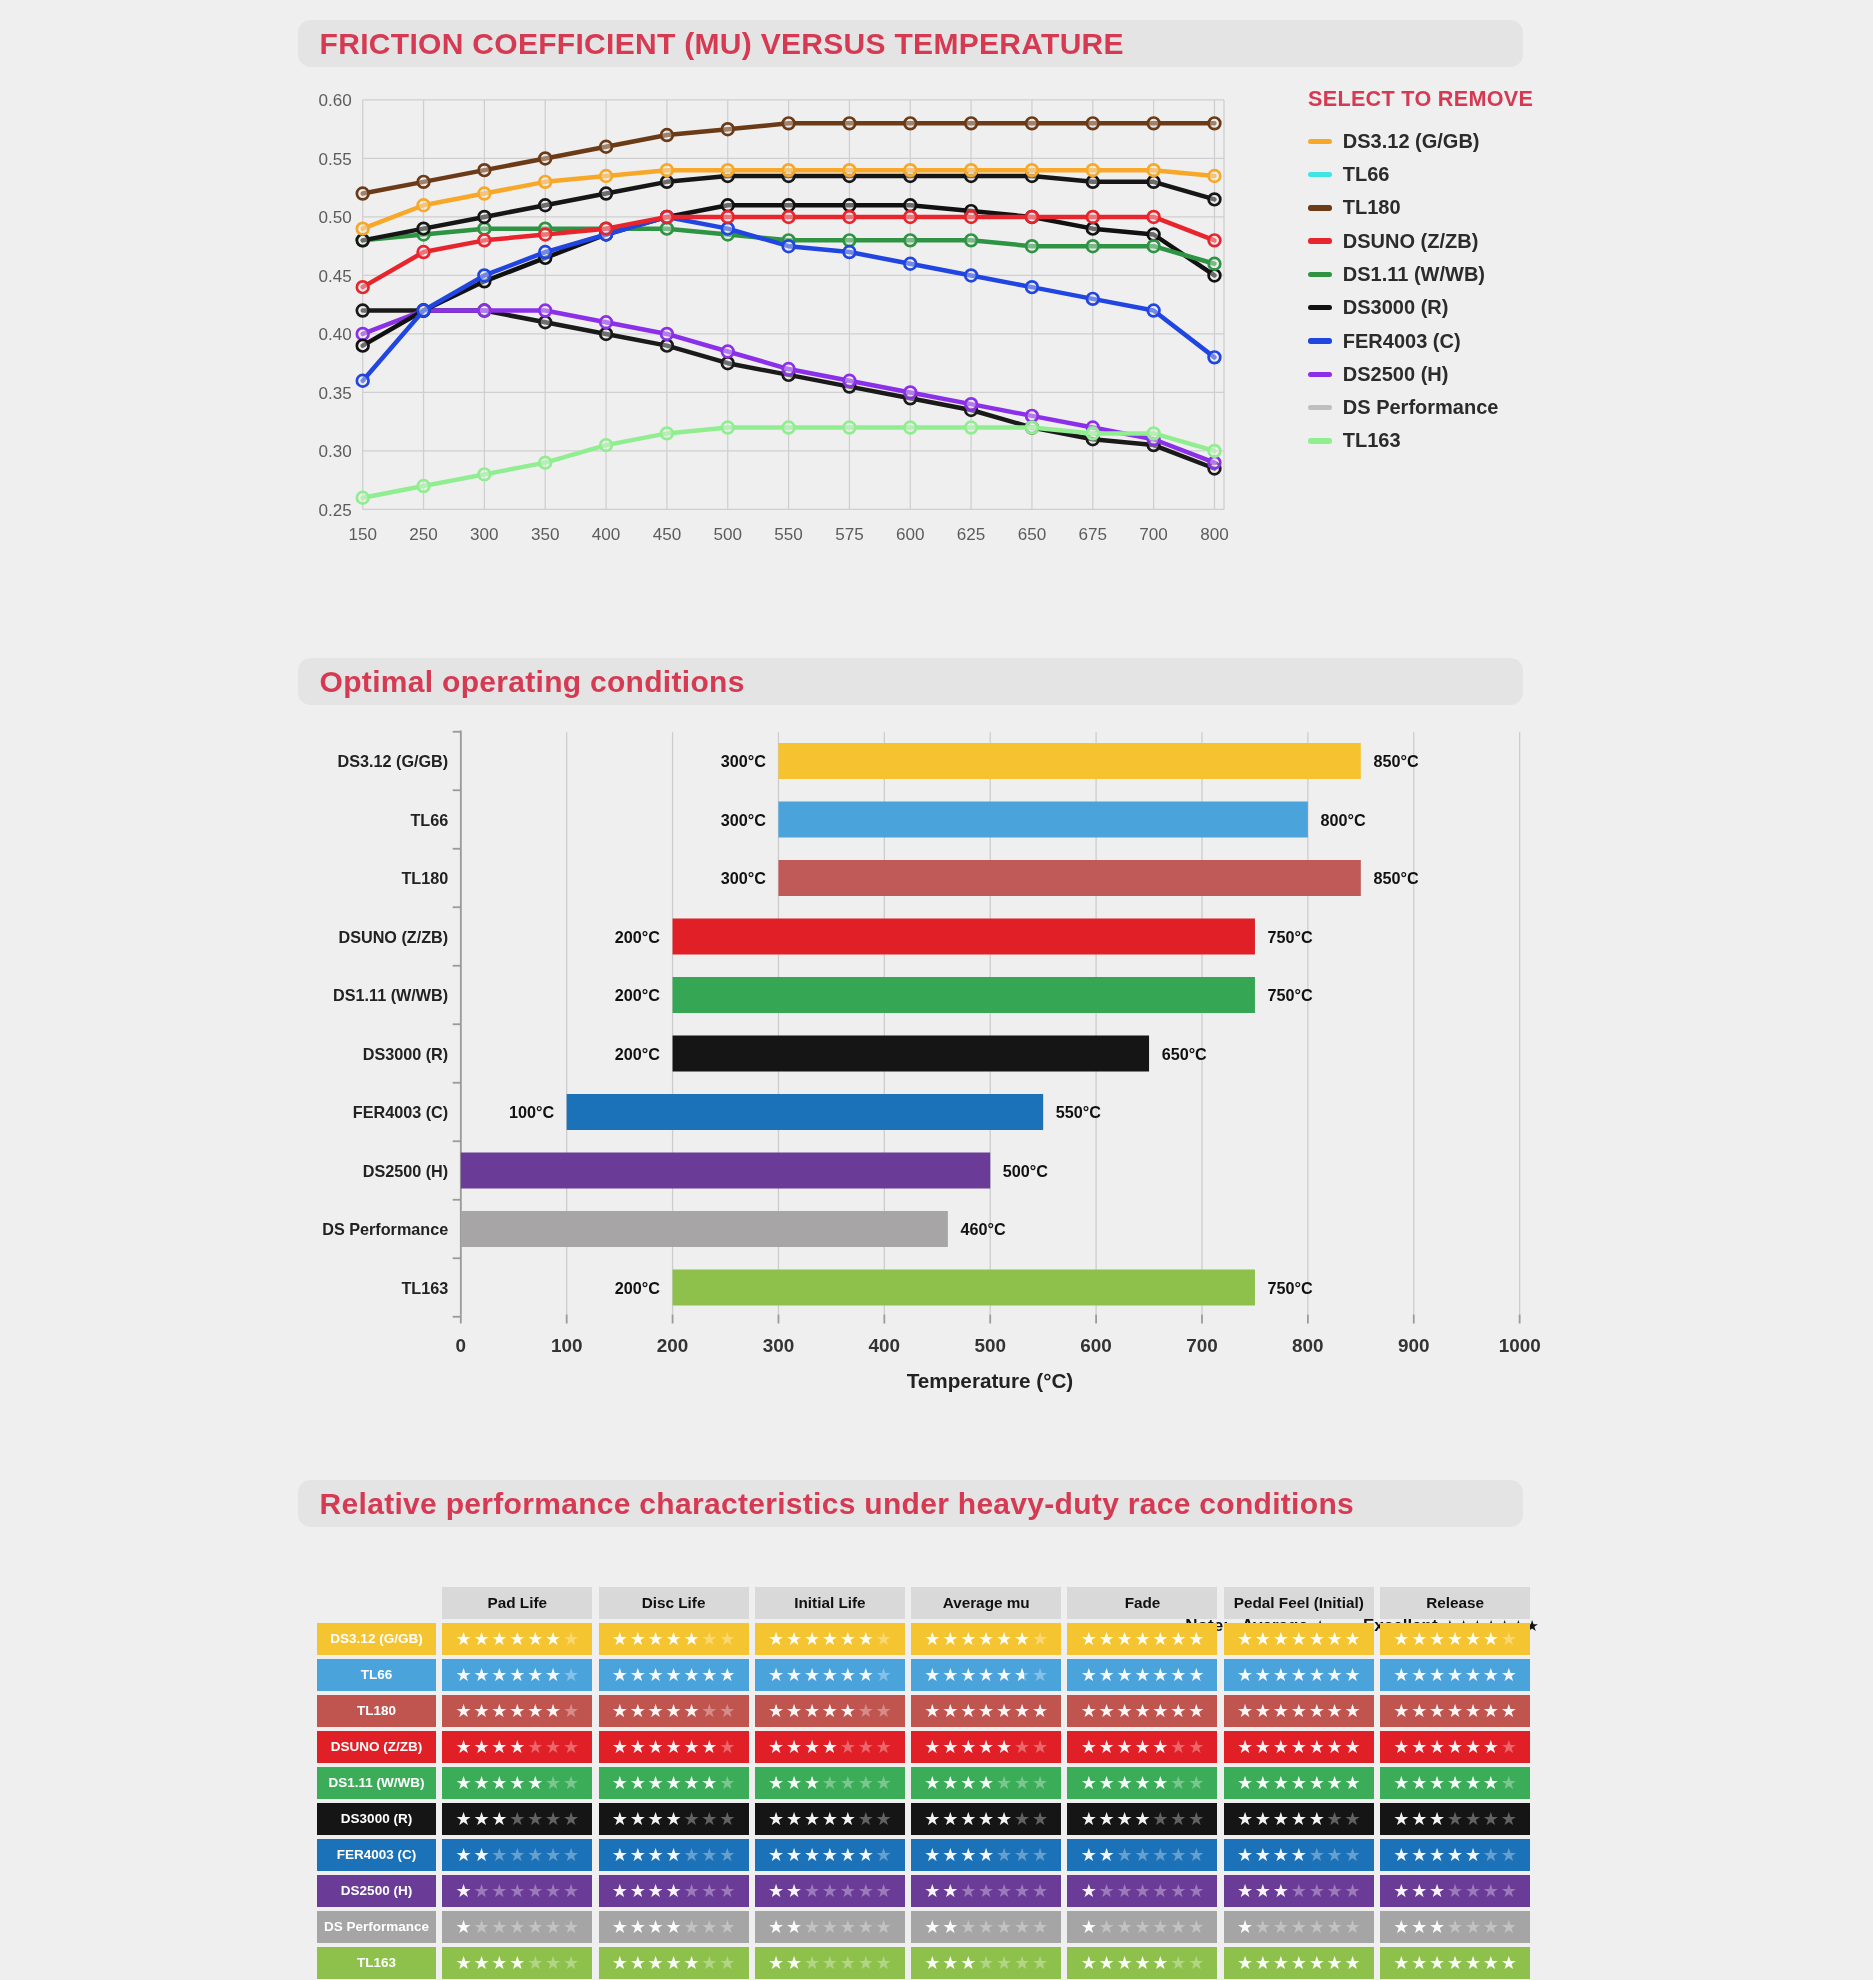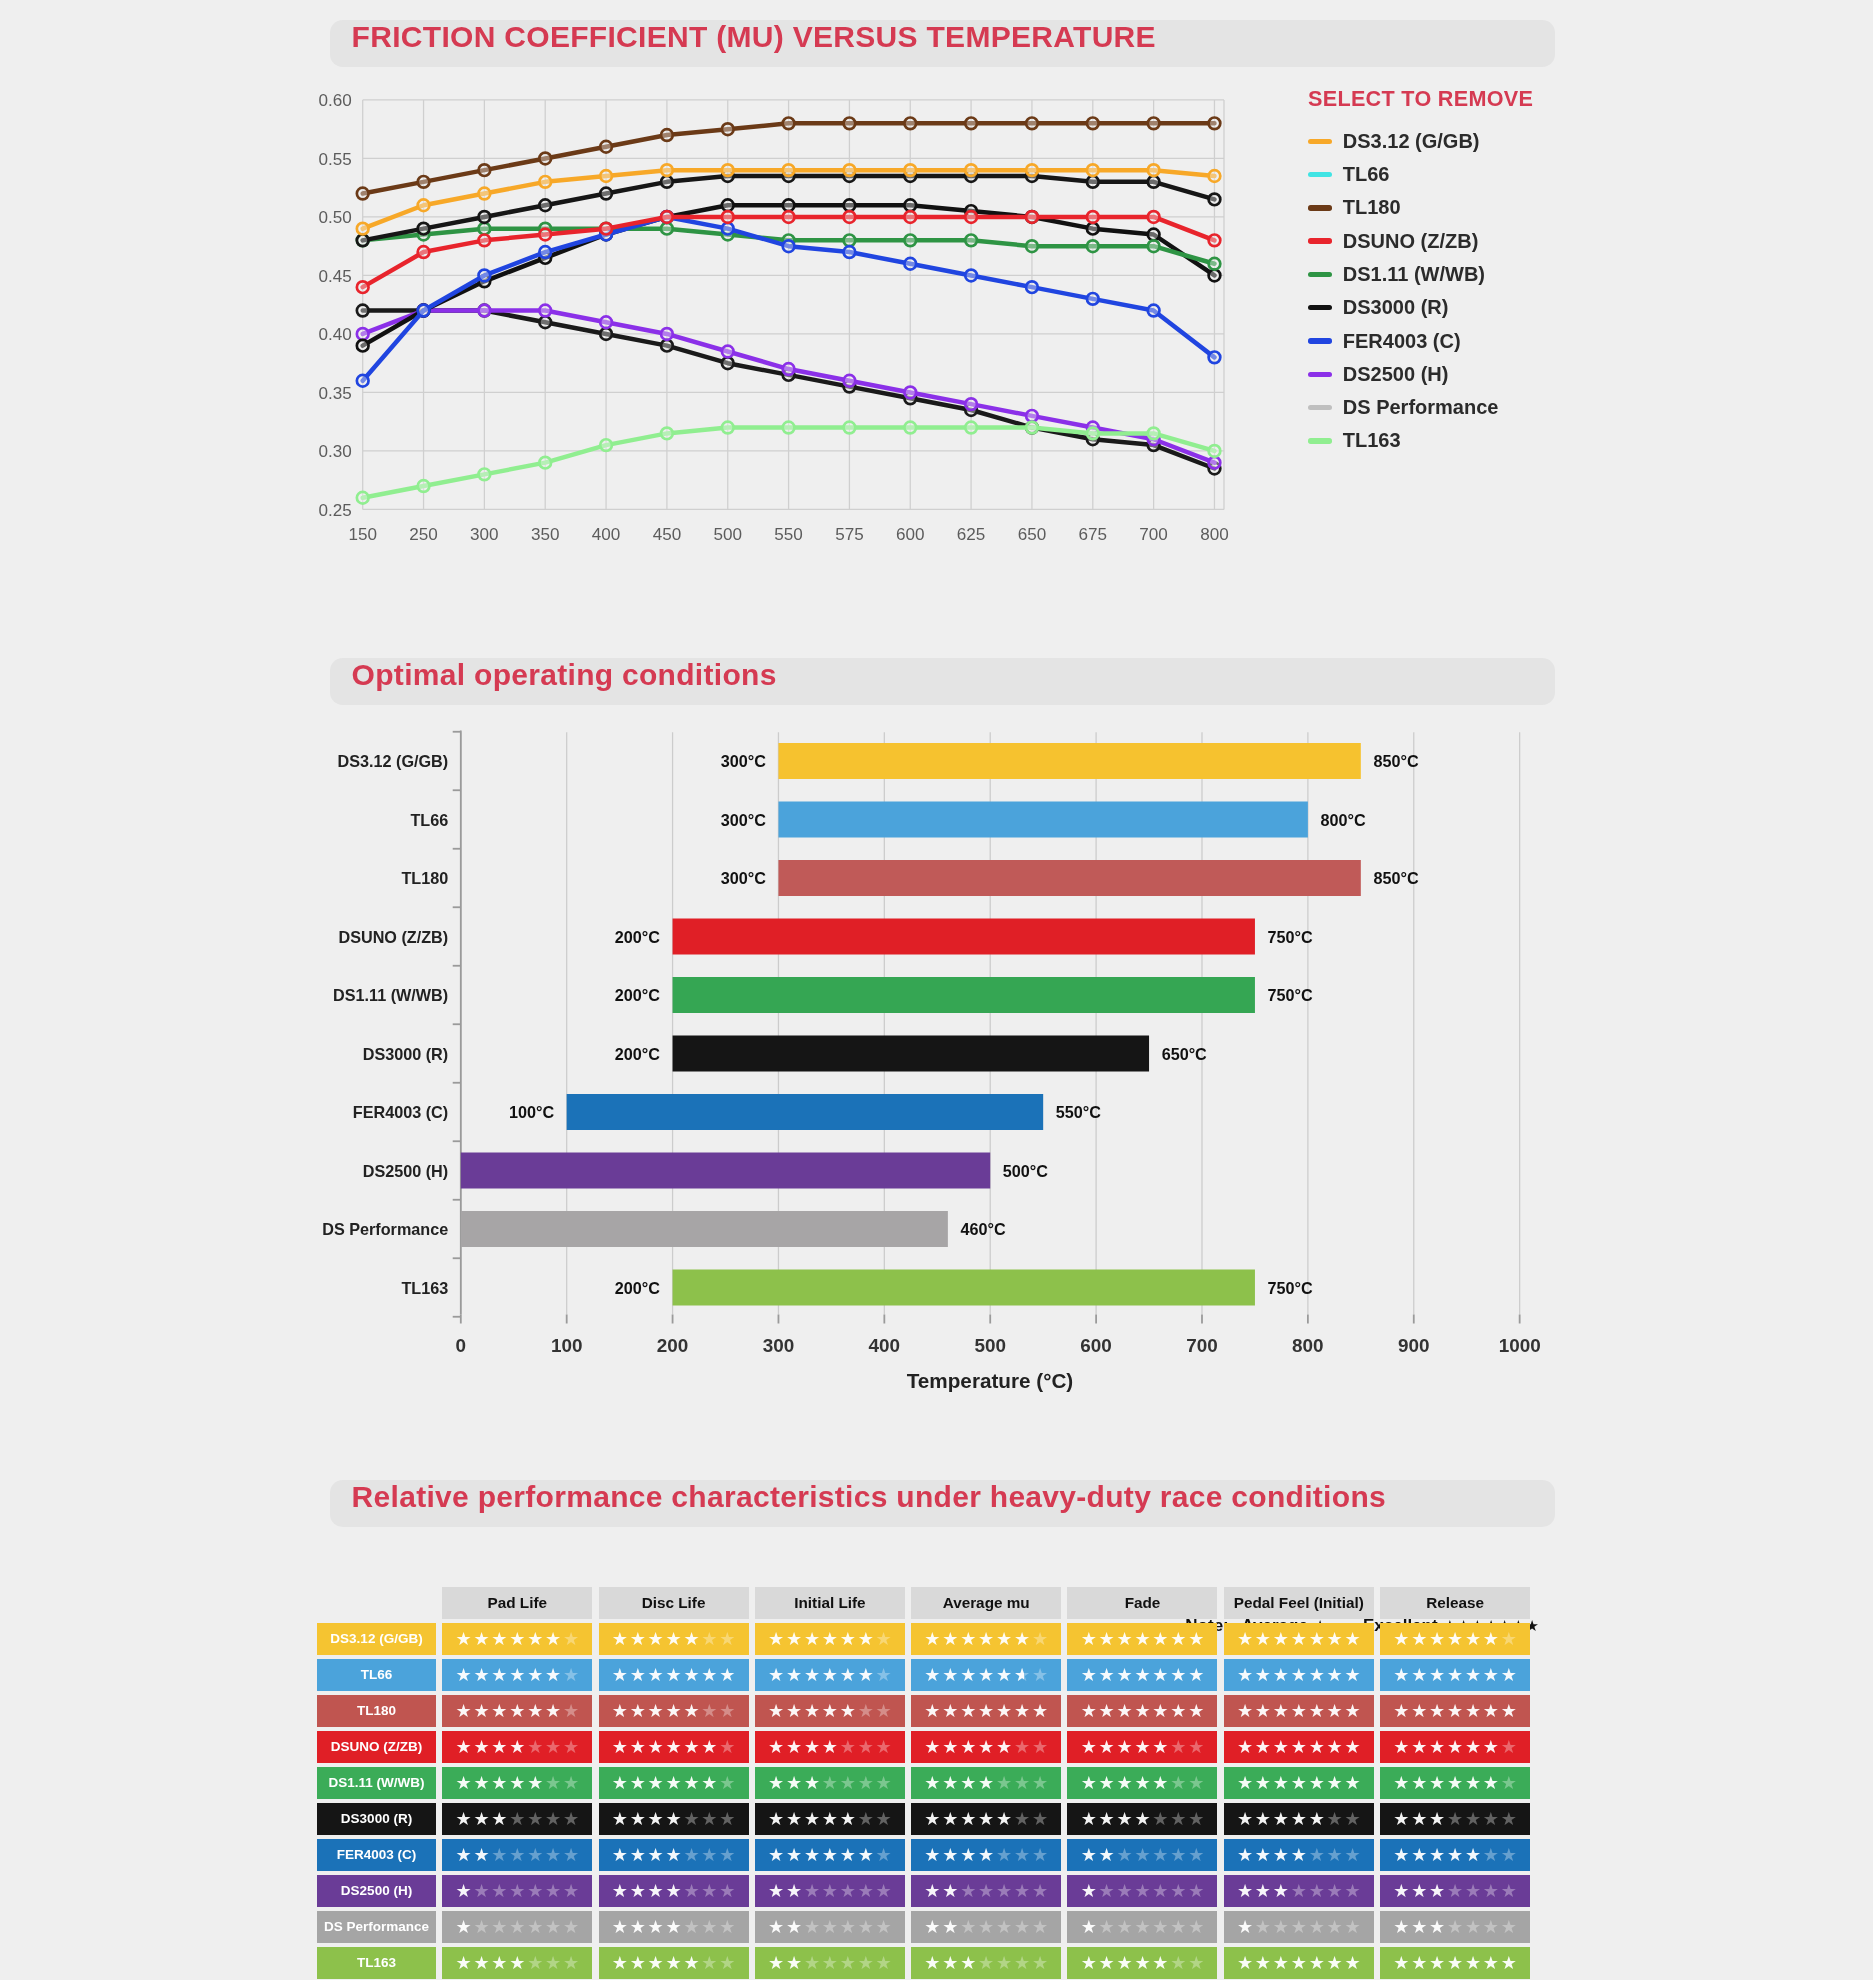--- a/index.html
+++ b/index.html
@@ -3,23 +3,23 @@
 <meta charset="utf-8">
 <style>
   html,body{margin:0;padding:0;}
   body{
     width:1874px;height:1980px;position:relative;overflow:hidden;
     background:#efefef;
     font-family:"Liberation Sans", sans-serif;
     -webkit-font-smoothing:antialiased;
   }
   .pill{
-    position:absolute;left:330px;width:1203px;height:47px;
+    position:absolute;left:298px;width:1203px;height:47px;
     background:#e4e4e4;border-radius:12.6px;
-    display:flex;align-items:flex-start;padding-left:21.6px;
+    display:flex;align-items:center;padding-left:21.6px;
     color:#d53a52;font-size:30px;font-weight:800;letter-spacing:0.3px;
   }
   #pill-friction{top:20px;}
   #pill-temp{top:658px;}
   #pill-table{top:1480px;}
   svg{position:absolute;display:block;}
   #line-chart{left:306px;top:79px;}
   #bar-chart{left:306px;top:725px;}
   
   #legend{position:absolute;left:1308px;top:86px;width:297px;}

